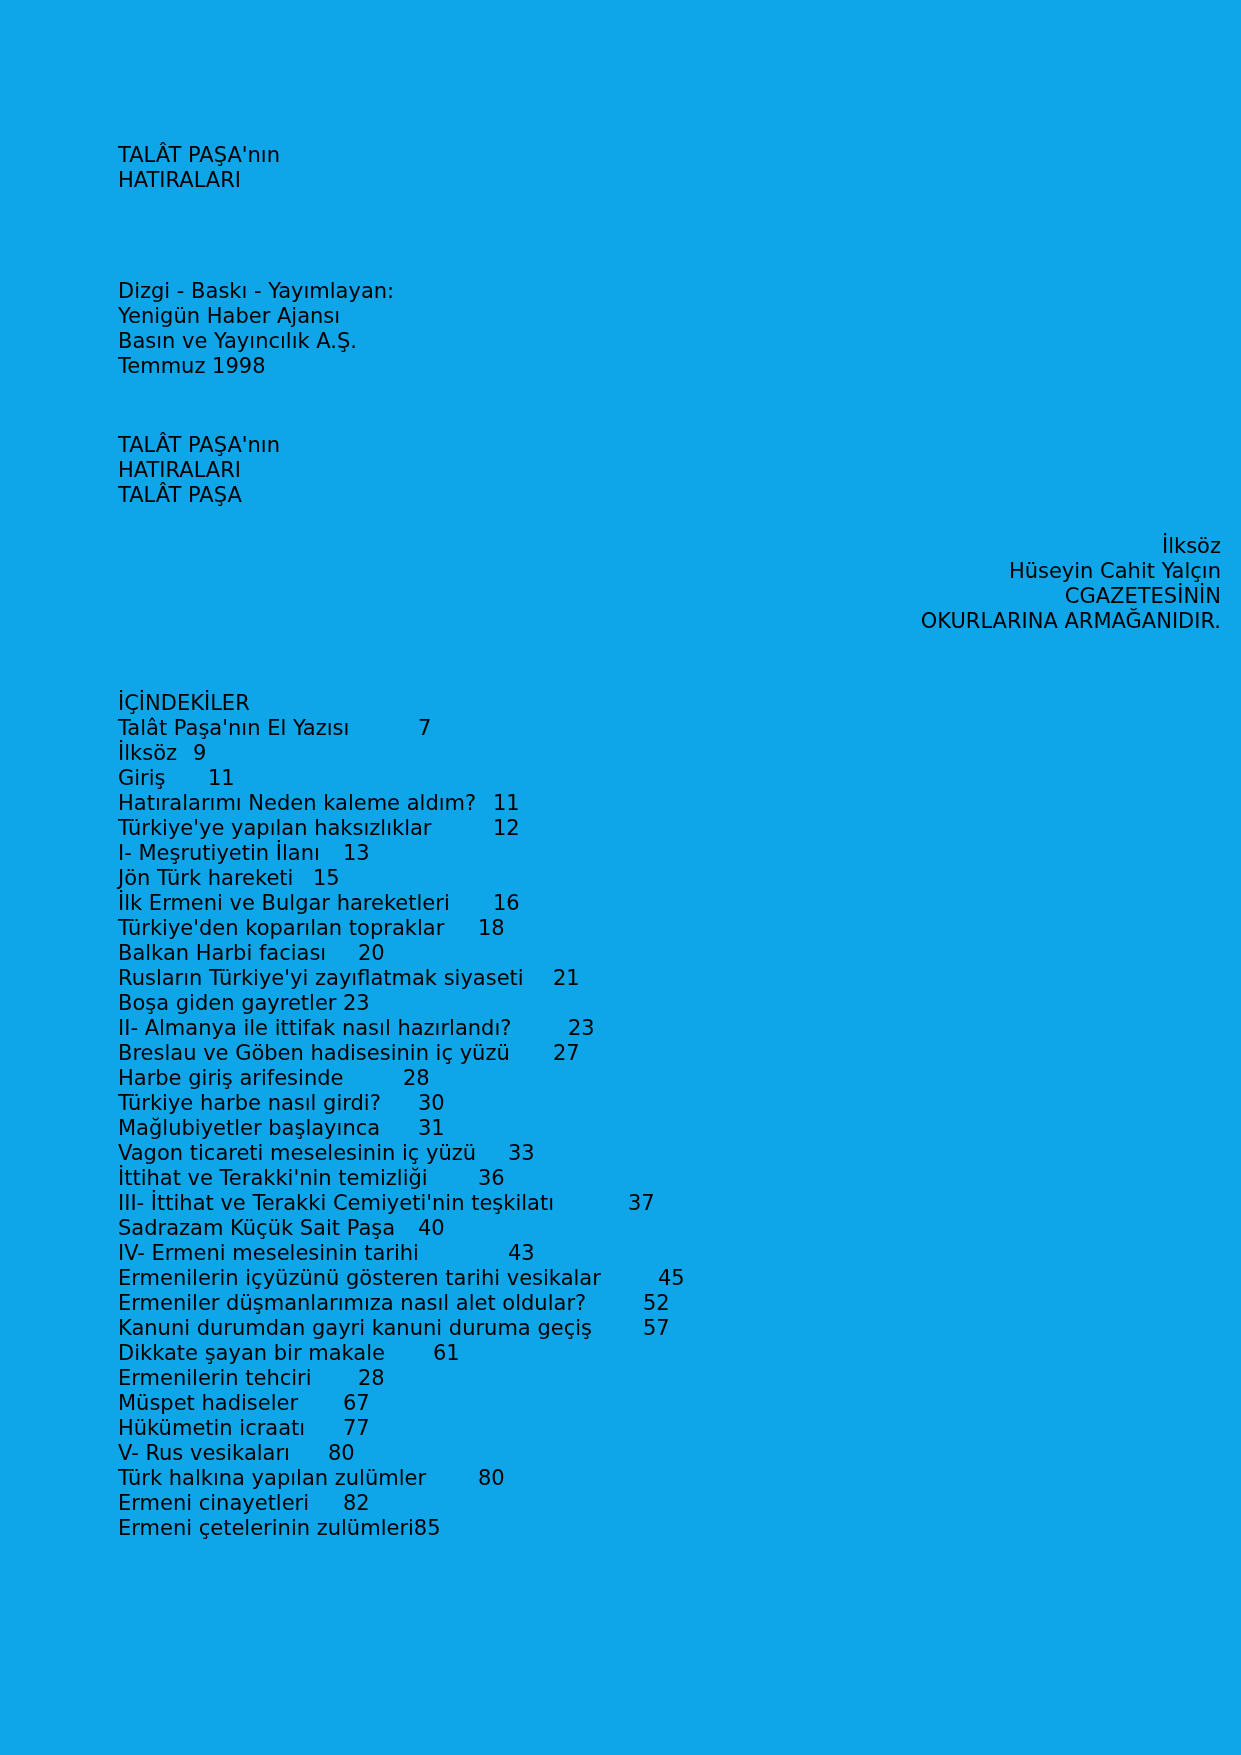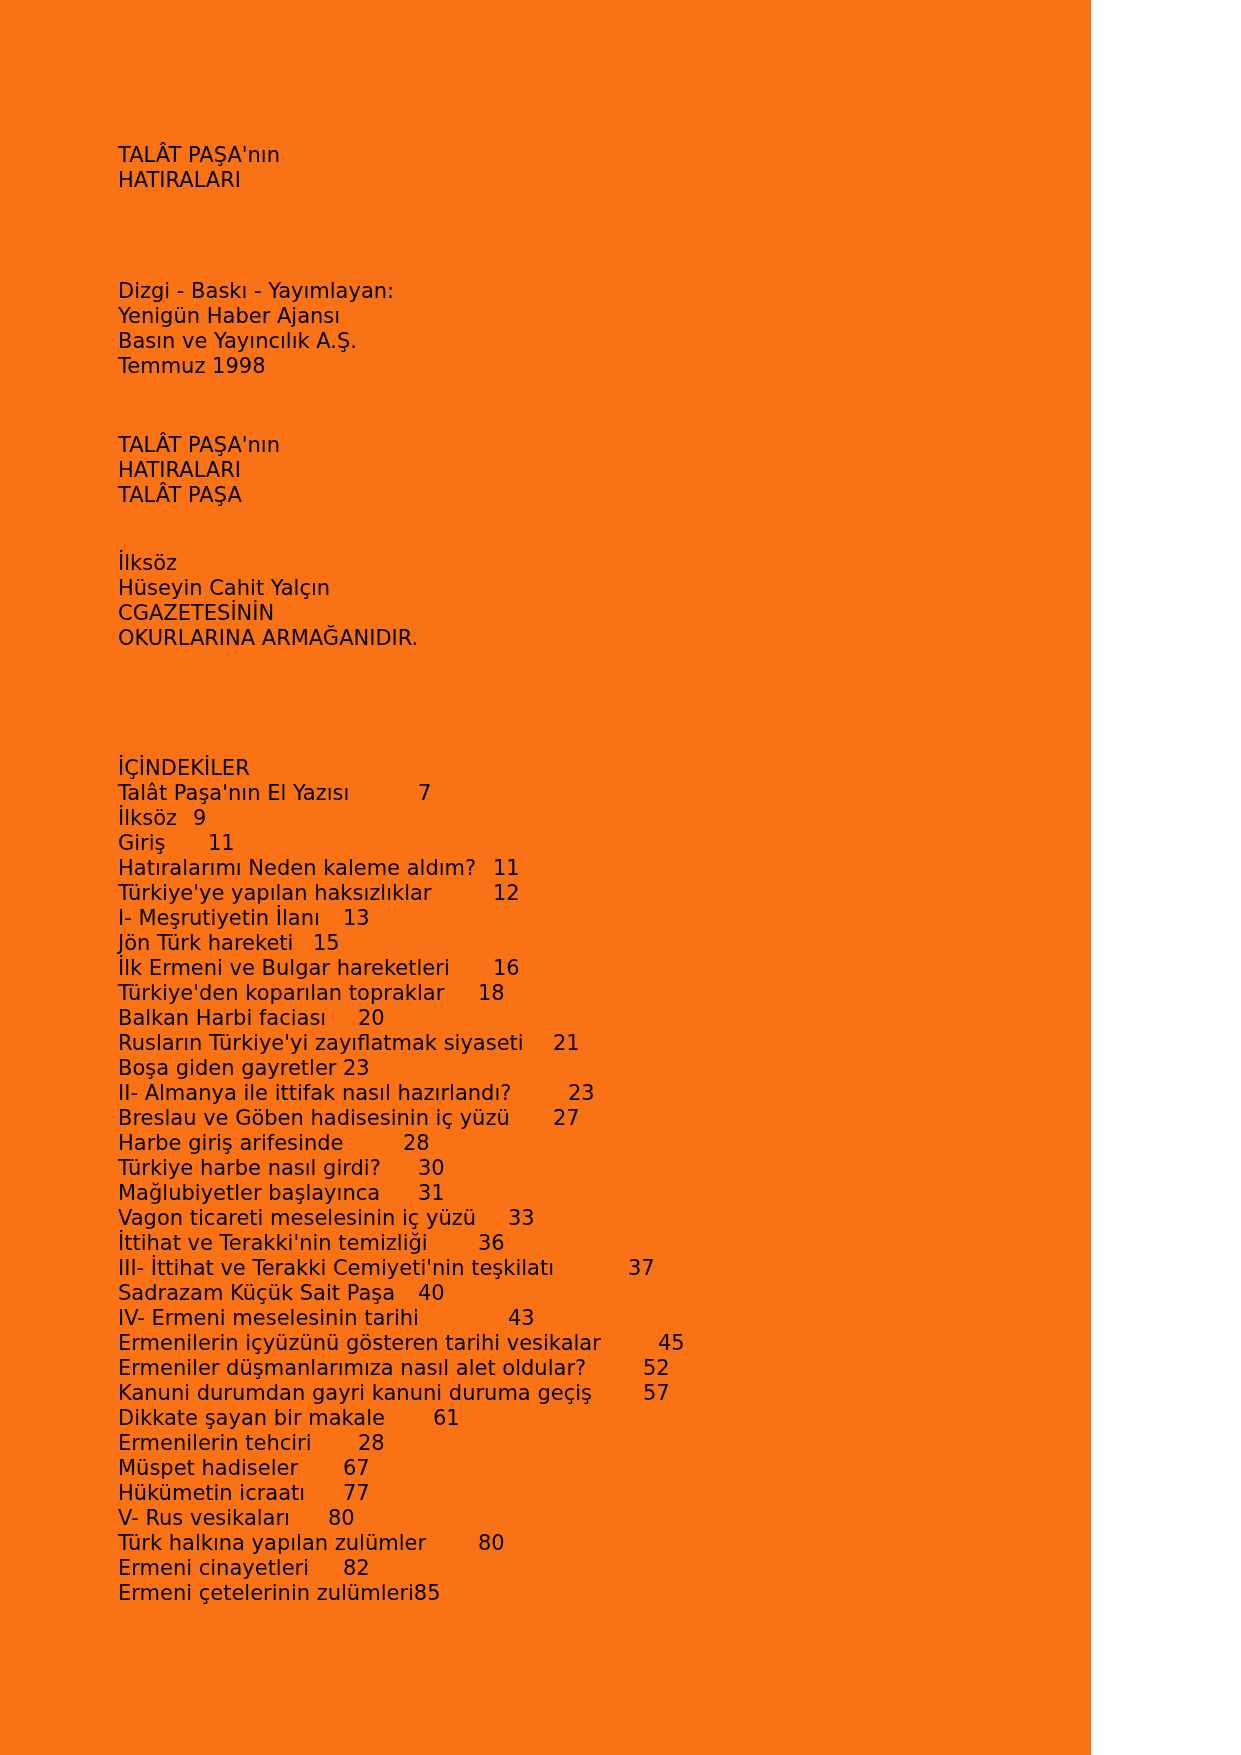--- a/index.html
+++ b/index.html
@@ -2,23 +2,23 @@
 <html><head>
 <meta charset="utf-8">
 <style>
   html, body {
     margin: 0;
     padding: 0;
     background: #ffffff;
   }
   .page {
     position: relative;
-    width: 1091px;
+    width: 1241px;
     height: 1755px;
-    background: #f97316;
+    background: #0ea5e9;
     color: #000000;
     font-family: "DejaVu Sans", "Liberation Sans", sans-serif;
     font-size: 21px;
     line-height: 25px;
     overflow: hidden;
   }
   .content {
     position: absolute;
     left: 118px;
     top: 143px;
@@ -26,22 +26,22 @@
   }
   .line {
     white-space: pre;
     -moz-tab-size: 15px;
     tab-size: 15px;
     height: 25px;
   }
   .block-title1   { margin-top: 0; }
   .block-publisher{ margin-top: 86px; }
   .block-title2   { margin-top: 54px; }
-  .block-dedication{ margin-top: 43px; }
-  .toc            { margin-top: 105px; }
+  .block-dedication{ margin-top: 26px; text-align: right; }
+  .toc            { margin-top: 57px; }
 </style>
 </head>
 <body>
 
 <div class="page">
   <div class="content">
 
     <div class="block-title1">
         <div class="line">TALÂT PAŞA'nın</div>
         <div class="line">HATIRALARI</div>

